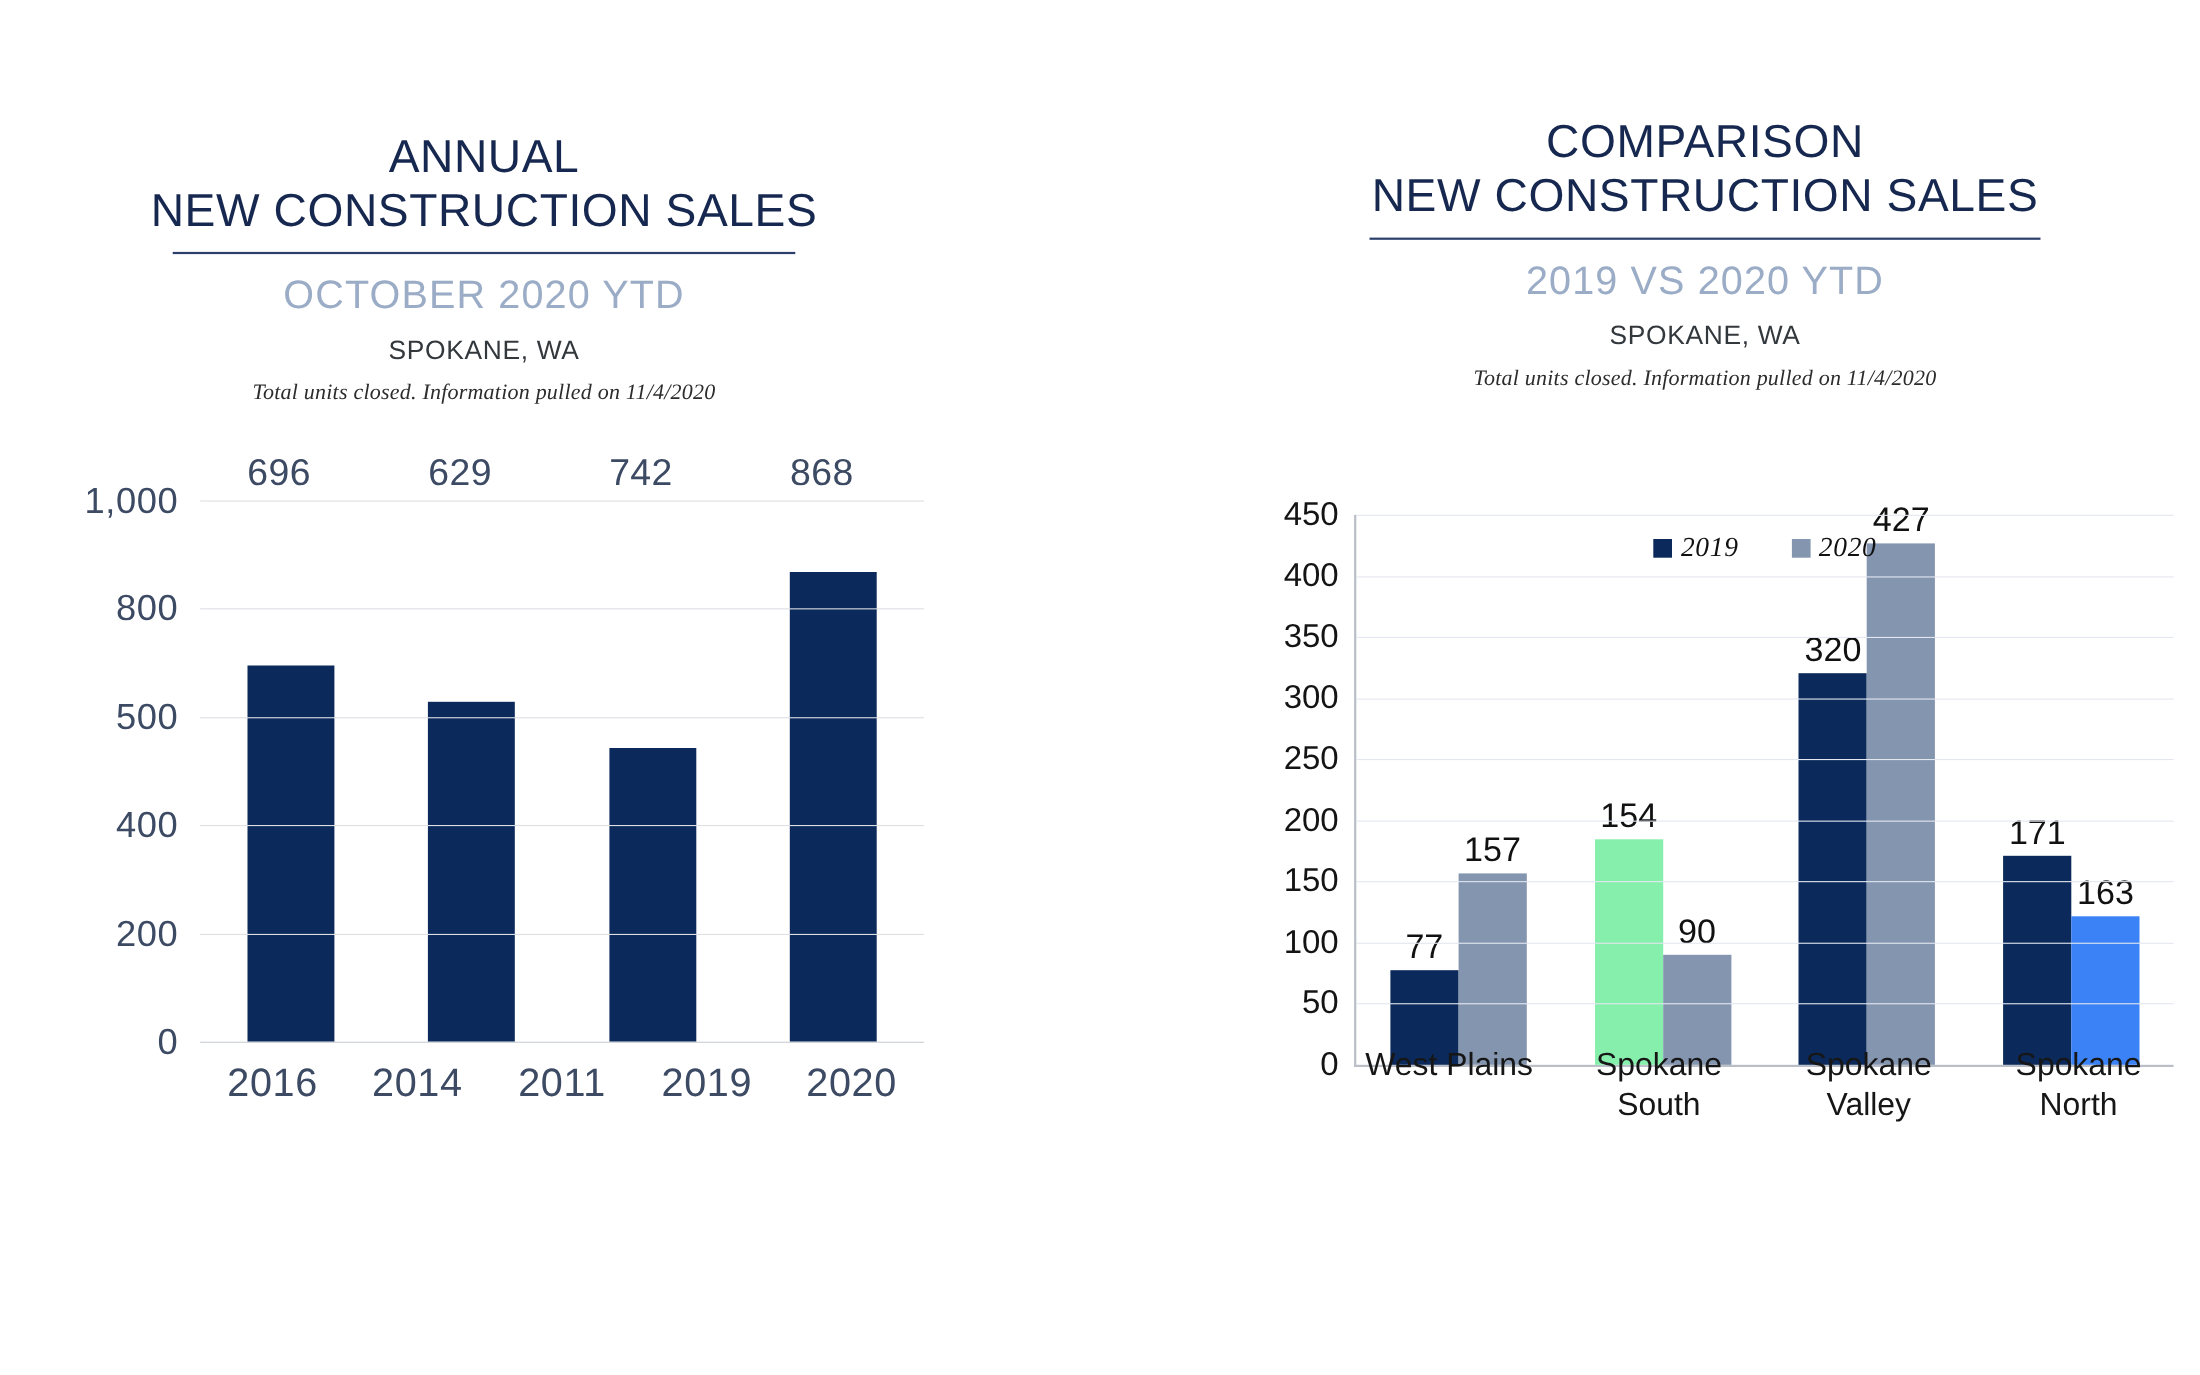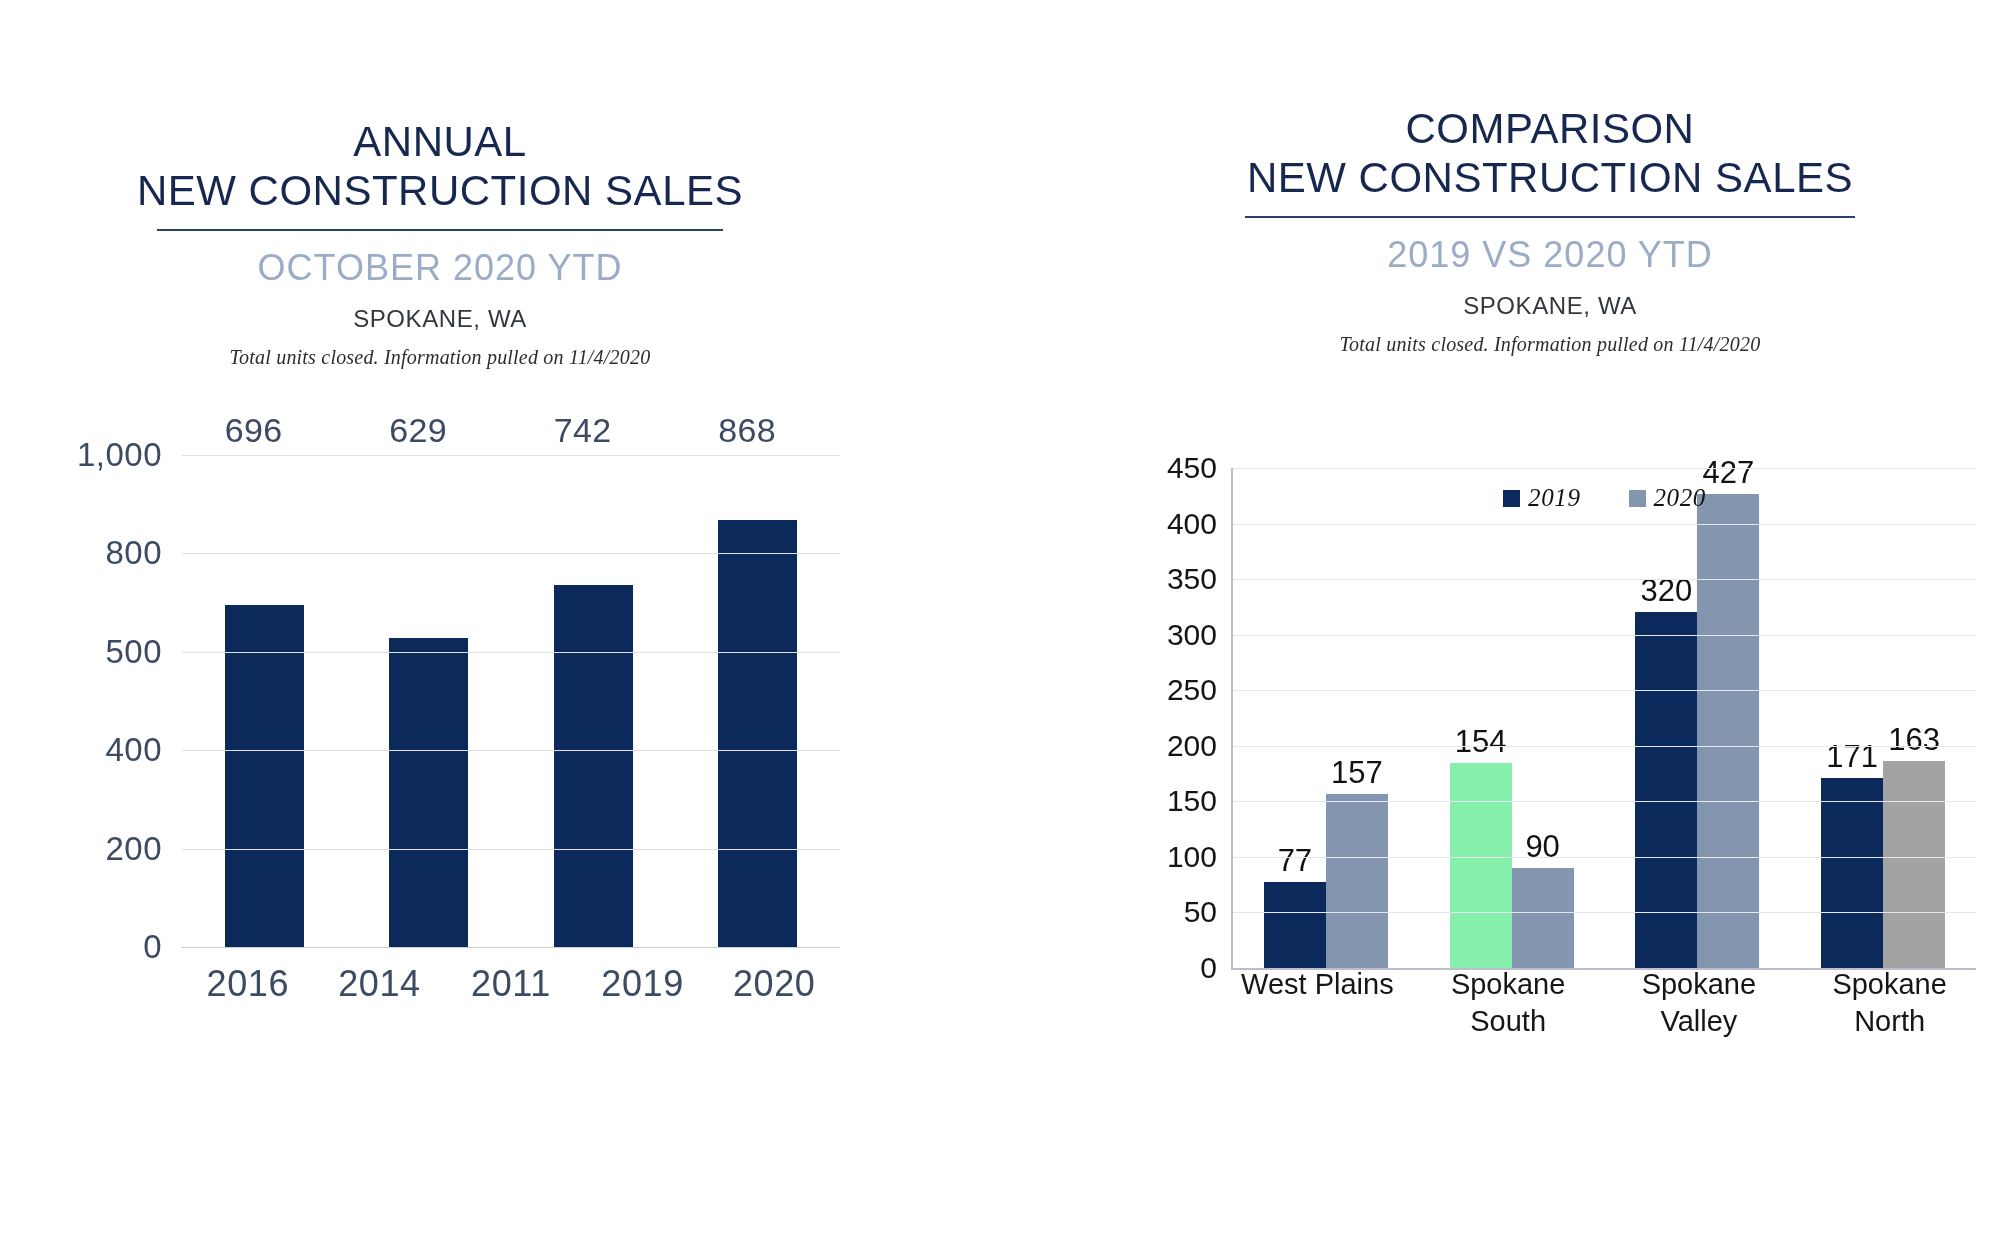--- a/index.html
+++ b/index.html
@@ -196,21 +196,21 @@
   .rlegend-swatch.s2020 { background: #8495b0; }
   .rlegend-label {
     font-family: "Liberation Serif", serif;
     font-style: italic;
     font-size: 25px;
     color: #111111;
     letter-spacing: 0.6px;
   }
   .rxlabels {
     position: absolute;
-    left: 116px; top: 516px;
+    left: 116px; top: 500px;
     width: 745px;
     display: flex;
     gap: 18px;
   }
   .rxlabel {
     flex: 1 1 0; text-align: center;
     color: #161616;
     font-size: 29px;
     line-height: 1.28;
     white-space: pre-line;
@@ -247,21 +247,21 @@
               <div class="lbar" style="height: 342.432px; background: rgb(11, 42, 91);">
                 <div class="lbar-val">696</div>
               </div>
             </div>
             <div class="lbar-cell">
               <div class="lbar" style="height: 309.468px; background: rgb(11, 42, 91);">
                 <div class="lbar-val">629</div>
               </div>
             </div>
             <div class="lbar-cell">
-              <div class="lbar" style="height: 362px; background: rgb(11, 42, 91);">
+              <div class="lbar" style="height: 267px; background: rgb(11, 42, 91);">
                 <div class="lbar-val">742</div>
               </div>
             </div>
             <div class="lbar-cell">
               <div class="lbar" style="height: 427.056px; background: rgb(11, 42, 91);">
                 <div class="lbar-val">868</div>
               </div>
             </div>
           </div>
       <div class="grid zero" style="top: 492px;"></div>
@@ -342,21 +342,21 @@
                 </div>
               </div>
             </div>
             <div class="rgroup">
               <div class="rbar-wrap">
                 <div class="rbar s2019" style="height: 190px; background: rgb(11, 42, 91);">
                   <div class="rbar-val">171</div>
                 </div>
               </div>
               <div class="rbar-wrap">
-                <div class="rbar s2020" style="height: 207px; background: #a3a3a3;">
+                <div class="rbar s2020" style="height: 135px; background: #3b82f6;">
                   <div class="rbar-val">163</div>
                 </div>
               </div>
             </div>
           </div>
         <div class="rlegend" id="r-legend">
             <div class="rlegend-item">
               <span class="rlegend-swatch s2019" style="background: rgb(11, 42, 91);"></span>
               <span class="rlegend-label">2019</span>
             </div>

